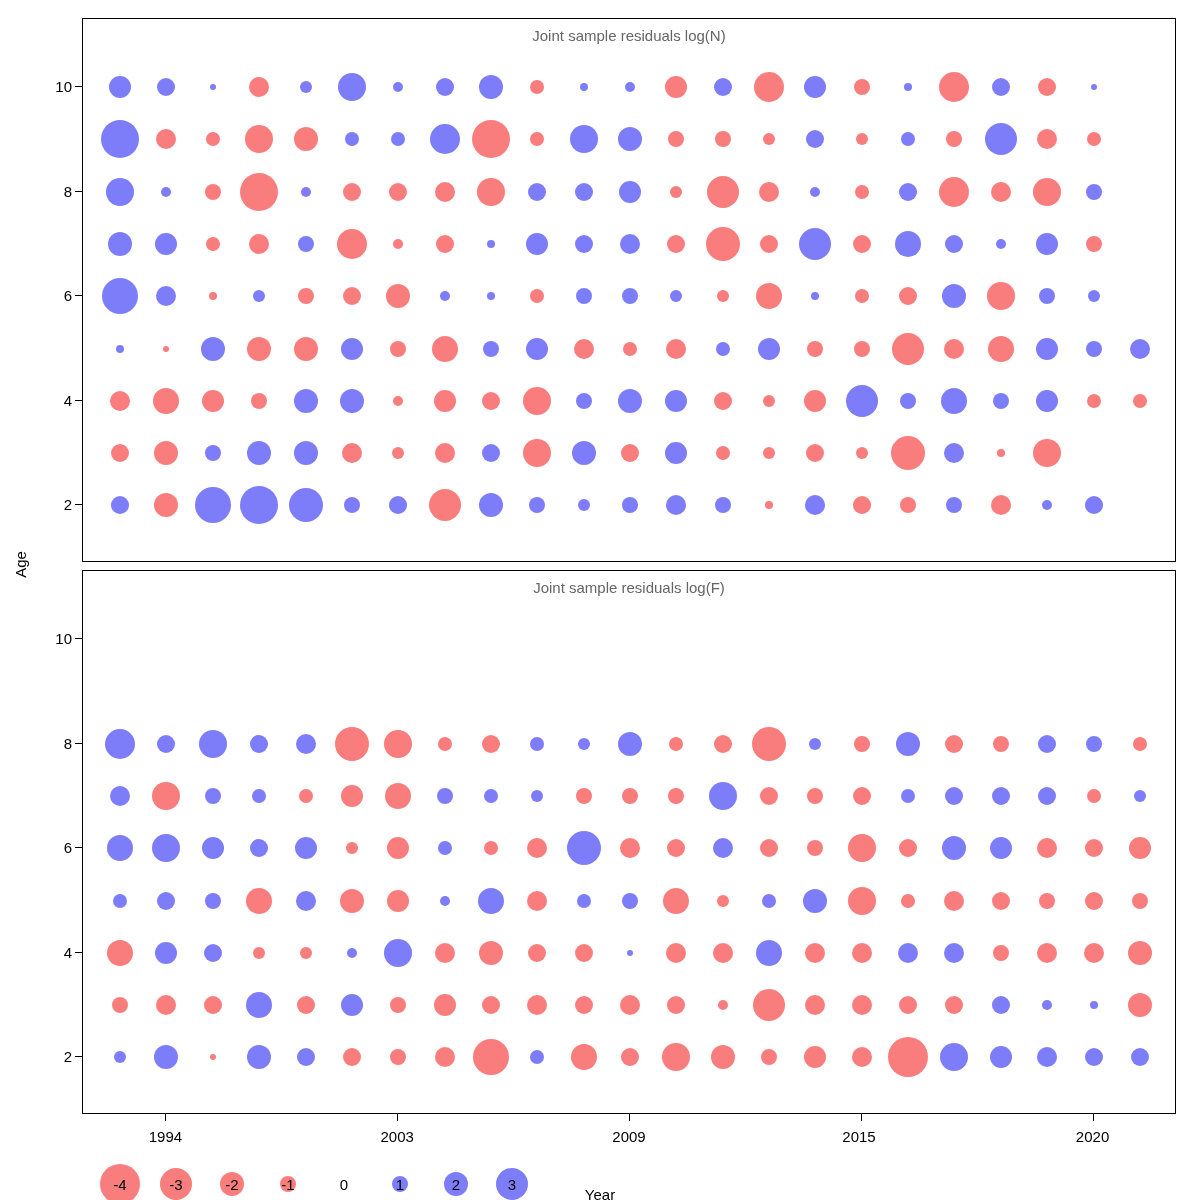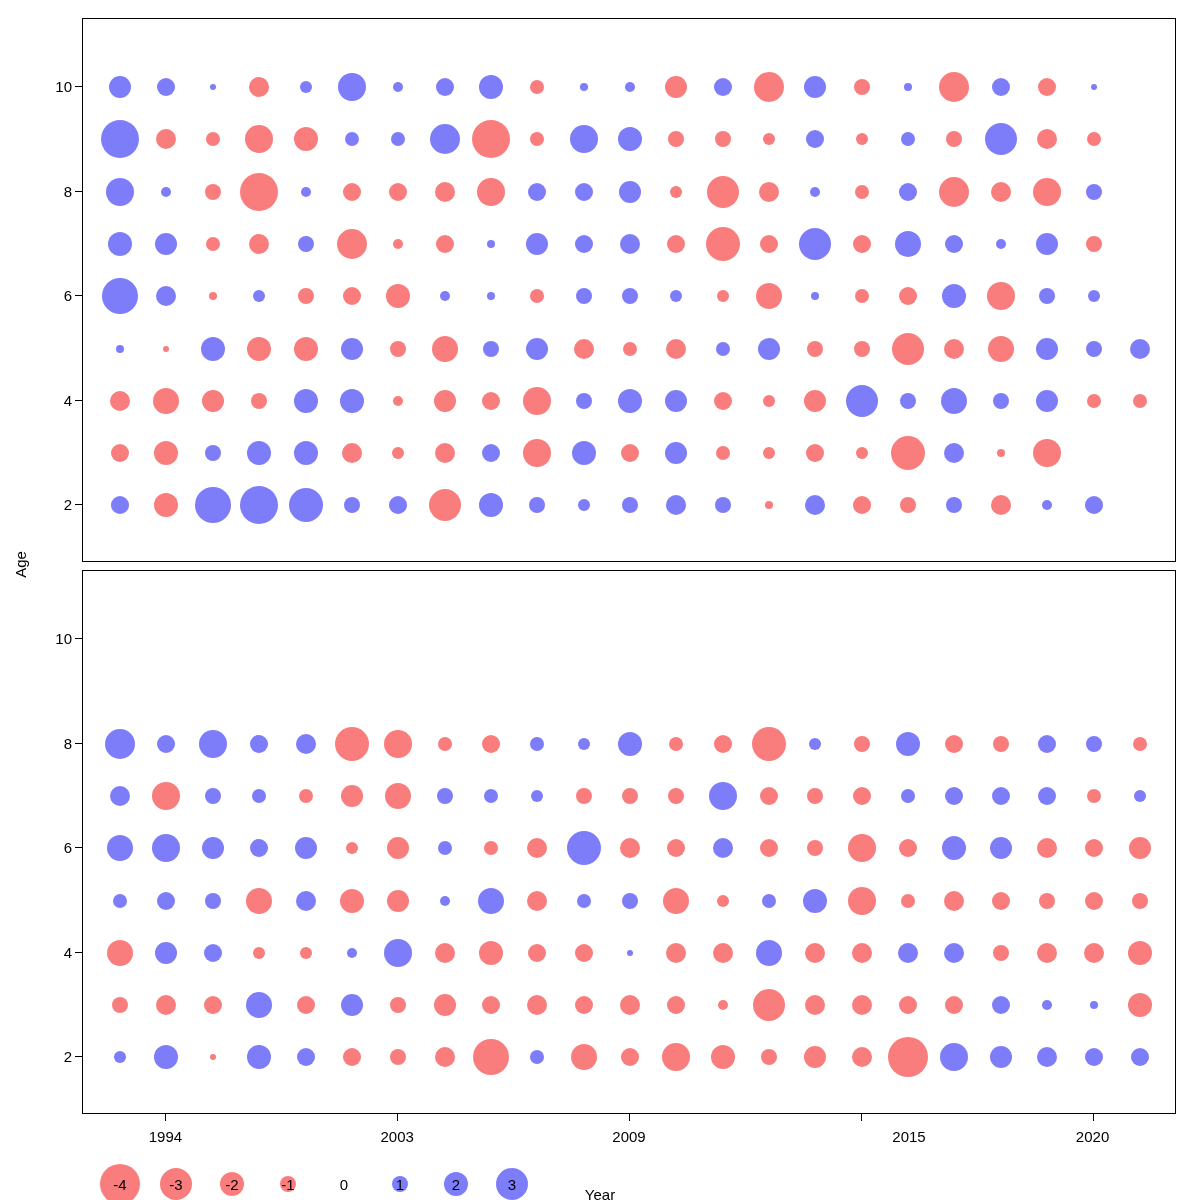--- a/index.html
+++ b/index.html
@@ -26,20 +26,21 @@
 </head>
 <body>
 
 <div id="root">
 
   <div class="ylab-rot" id="ylab" style="left: -10px; top: 556px; width: 60px; text-align: center;">Age</div>
 
   <div class="axis-label" id="xlab" style="left: 0px; width: 1200px; text-align: center; top: 1186px;">Year</div>
 
   <div class="panel" id="panel0" style="left: 82px; top: 18px; width: 1094px; height: 544px;">
+    <div class="panel-title">Joint sample residuals log(N)</div>
     <div class="plotarea" id="plot0">
         <div class="bubble" style="width: 22px; height: 22px; left: 37.0847px; top: 68px; background: rgb(125, 125, 250);"></div>
         <div class="bubble" style="width: 18px; height: 18px; left: 83.4407px; top: 68px; background: rgb(125, 125, 250);"></div>
         <div class="bubble" style="width: 6px; height: 6px; left: 129.797px; top: 68px; background: rgb(125, 125, 250);"></div>
         <div class="bubble" style="width: 20px; height: 20px; left: 176.153px; top: 68px; background: rgb(250, 125, 125);"></div>
         <div class="bubble" style="width: 12px; height: 12px; left: 222.508px; top: 68px; background: rgb(125, 125, 250);"></div>
         <div class="bubble" style="width: 28px; height: 28px; left: 268.864px; top: 68px; background: rgb(125, 125, 250);"></div>
         <div class="bubble" style="width: 10px; height: 10px; left: 315.22px; top: 68px; background: rgb(125, 125, 250);"></div>
         <div class="bubble" style="width: 18px; height: 18px; left: 361.576px; top: 68px; background: rgb(125, 125, 250);"></div>
         <div class="bubble" style="width: 24px; height: 24px; left: 407.932px; top: 68px; background: rgb(125, 125, 250);"></div>
@@ -230,20 +231,21 @@
         <div class="bubble" style="width: 18px; height: 18px; left: 778.78px; top: 486.462px; background: rgb(250, 125, 125);"></div>
         <div class="bubble" style="width: 16px; height: 16px; left: 825.136px; top: 486.462px; background: rgb(250, 125, 125);"></div>
         <div class="bubble" style="width: 16px; height: 16px; left: 871.492px; top: 486.462px; background: rgb(125, 125, 250);"></div>
         <div class="bubble" style="width: 20px; height: 20px; left: 917.847px; top: 486.462px; background: rgb(250, 125, 125);"></div>
         <div class="bubble" style="width: 10px; height: 10px; left: 964.203px; top: 486.462px; background: rgb(125, 125, 250);"></div>
         <div class="bubble" style="width: 18px; height: 18px; left: 1010.56px; top: 486.462px; background: rgb(125, 125, 250);"></div>
       </div>
   </div>
 
   <div class="panel" id="panel1" style="left: 82px; top: 570px; width: 1094px; height: 544px;">
+    <div class="panel-title">Joint sample residuals log(F)</div>
     <div class="plotarea" id="plot1">
         <div class="bubble" style="width: 30px; height: 30px; left: 37.0847px; top: 172.615px; background: rgb(125, 125, 250);"></div>
         <div class="bubble" style="width: 18px; height: 18px; left: 83.4407px; top: 172.615px; background: rgb(125, 125, 250);"></div>
         <div class="bubble" style="width: 28px; height: 28px; left: 129.797px; top: 172.615px; background: rgb(125, 125, 250);"></div>
         <div class="bubble" style="width: 18px; height: 18px; left: 176.153px; top: 172.615px; background: rgb(125, 125, 250);"></div>
         <div class="bubble" style="width: 20px; height: 20px; left: 222.508px; top: 172.615px; background: rgb(125, 125, 250);"></div>
         <div class="bubble" style="width: 34px; height: 34px; left: 268.864px; top: 172.615px; background: rgb(250, 125, 125);"></div>
         <div class="bubble" style="width: 28px; height: 28px; left: 315.22px; top: 172.615px; background: rgb(250, 125, 125);"></div>
         <div class="bubble" style="width: 14px; height: 14px; left: 361.576px; top: 172.615px; background: rgb(250, 125, 125);"></div>
         <div class="bubble" style="width: 18px; height: 18px; left: 407.932px; top: 172.615px; background: rgb(250, 125, 125);"></div>
@@ -422,21 +424,21 @@
       <div class="tick ytick" style="left: 44px; top: 742.615px;">8</div>
       <div style="position: absolute; left: 75px; top: 742.615px; width: 7px; height: 1px; background: rgb(0, 0, 0);"></div>
       <div class="tick ytick" style="left: 44px; top: 638px;">10</div>
       <div style="position: absolute; left: 75px; top: 638px; width: 7px; height: 1px; background: rgb(0, 0, 0);"></div>
       <div class="tick xtick" style="left: 165.441px; top: 1128px;">1994</div>
       <div style="position: absolute; left: 165.441px; top: 1114px; width: 1px; height: 7px; background: rgb(0, 0, 0);"></div>
       <div class="tick xtick" style="left: 397.22px; top: 1128px;">2003</div>
       <div style="position: absolute; left: 397.22px; top: 1114px; width: 1px; height: 7px; background: rgb(0, 0, 0);"></div>
       <div class="tick xtick" style="left: 629px; top: 1128px;">2009</div>
       <div style="position: absolute; left: 629px; top: 1114px; width: 1px; height: 7px; background: rgb(0, 0, 0);"></div>
-      <div class="tick xtick" style="left: 909px; top: 1128px;">2015</div>
+      <div class="tick xtick" style="left: 859px; top: 1128px;">2015</div>
       <div style="position: absolute; left: 860.78px; top: 1114px; width: 1px; height: 7px; background: rgb(0, 0, 0);"></div>
       <div class="tick xtick" style="left: 1092.56px; top: 1128px;">2020</div>
       <div style="position: absolute; left: 1092.56px; top: 1114px; width: 1px; height: 7px; background: rgb(0, 0, 0);"></div>
     </div>
   <div class="legend" id="legend" style="top: 1154px;">
       <div class="bubble legend-item" style="width: 40px; height: 40px; left: 120px; top: 30px; background: rgb(250, 125, 125);"></div>
       <div class="legend-label" style="left: 120px; top: 30px;">-4</div>
       <div class="bubble legend-item" style="width: 32px; height: 32px; left: 176px; top: 30px; background: rgb(250, 125, 125);"></div>
       <div class="legend-label" style="left: 176px; top: 30px;">-3</div>
       <div class="bubble legend-item" style="width: 24px; height: 24px; left: 232px; top: 30px; background: rgb(250, 125, 125);"></div>

